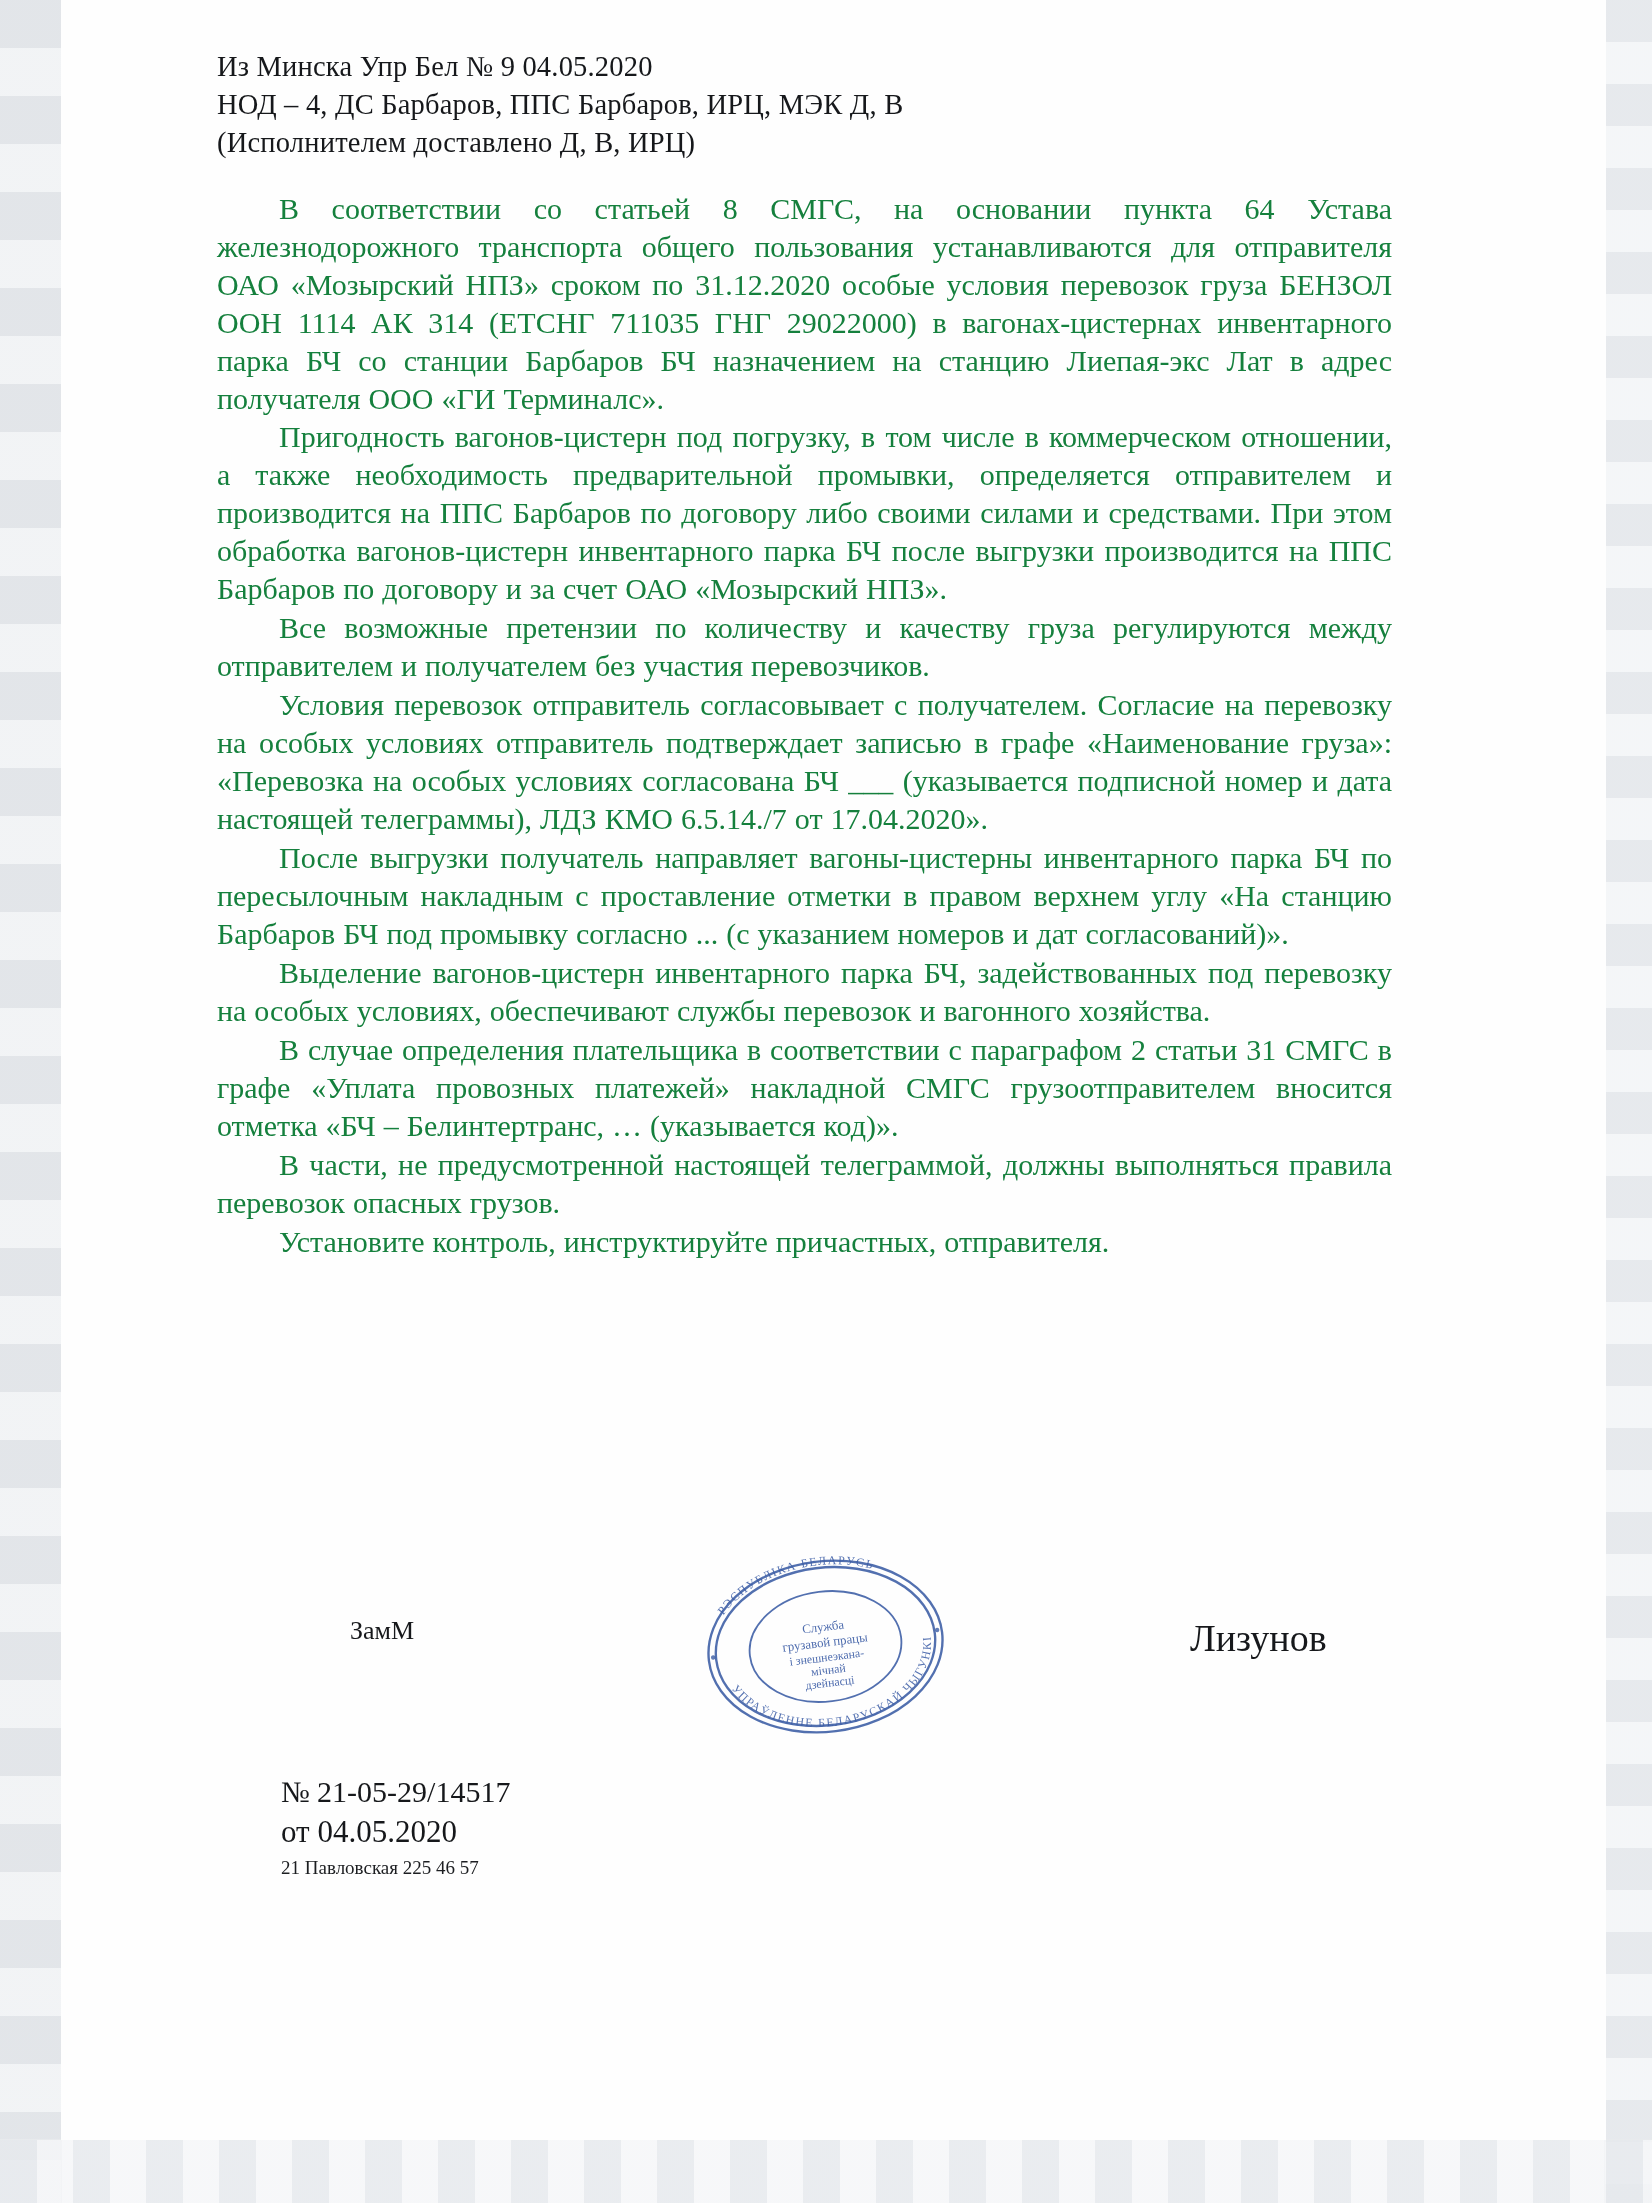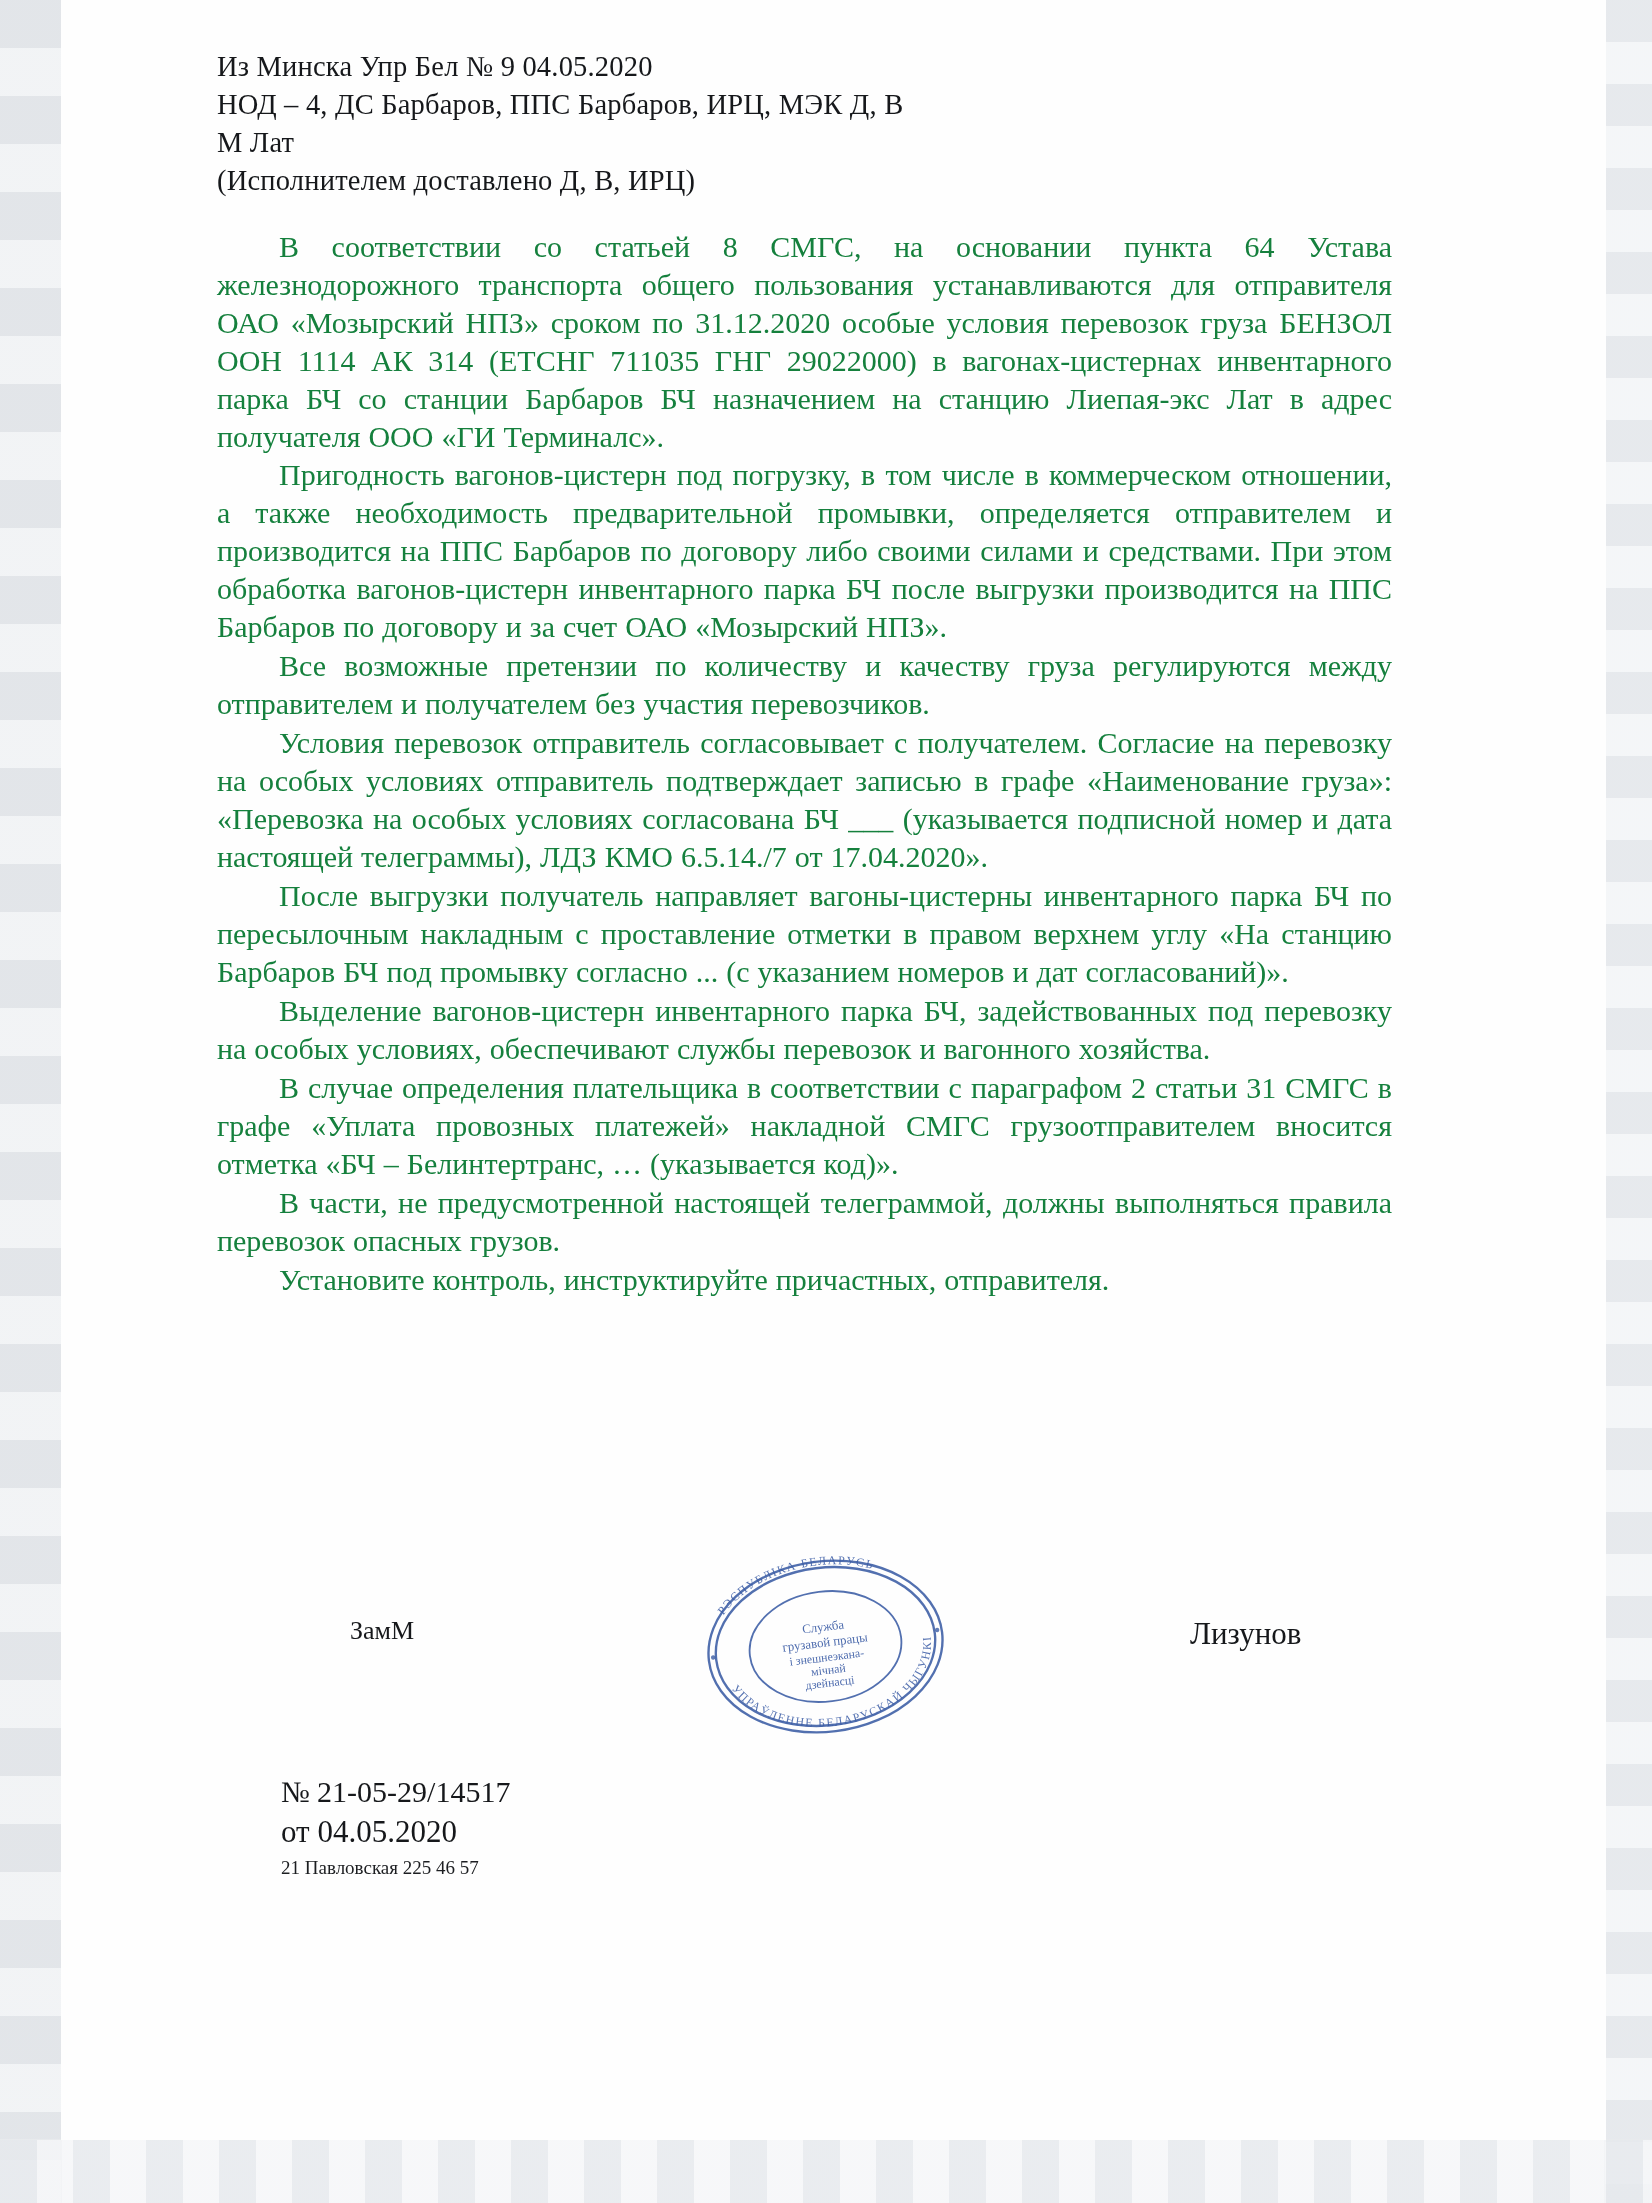--- a/index.html
+++ b/index.html
@@ -102,21 +102,21 @@
     position: absolute;
     left: 133px;
     top: 0;
     font-size: 26px;
     color: #16181b;
   }
   .sign-right {
     position: absolute;
     left: 973px;
     top: 0;
-    font-size: 31px;
+    font-size: 38px;
     color: #16181b;
   }
   
   .stamp {
     position: absolute;
     left: 613px;
     top: 1541px;
     width: 303px;
     height: 211px;
     transform: rotate(-7deg);
@@ -157,21 +157,20 @@
   <div class="scan-edge-right"></div>
   <div class="scan-edge-bottom"></div>
 
   <div class="paper">
 
     <div class="doc-body">
 
       <div class="header-block">
         <div class="header-line">Из Минска Упр Бел №  9 04.05.2020</div>
         <div class="header-line">НОД – 4, ДС Барбаров, ППС Барбаров, ИРЦ, МЭК Д, В</div>
-        <div class="header-line">М Лат</div>
         <div class="header-line">(Исполнителем доставлено Д, В, ИРЦ)</div>
       </div>
 
       <div class="body-block" style="margin-top:27.5px;">
         <p class="para">В соответствии со статьей 8 СМГС, на основании пункта 64 Устава железнодорожного транспорта общего пользования устанавливаются для отправителя ОАО «Мозырский НПЗ» сроком по 31.12.2020 особые условия перевозок груза БЕНЗОЛ ООН 1114 АК 314 (ЕТСНГ 711035 ГНГ 29022000) в вагонах-цистернах инвентарного парка БЧ со станции Барбаров БЧ назначением на станцию Лиепая-экс Лат в адрес получателя ООО «ГИ Терминалс».</p>
         <p class="para">Пригодность вагонов-цистерн под погрузку, в том числе в коммерческом отношении, а также необходимость предварительной промывки, определяется отправителем и производится на ППС Барбаров по договору либо своими силами и средствами. При этом обработка вагонов-цистерн инвентарного парка БЧ после выгрузки производится на ППС Барбаров по договору и за счет ОАО «Мозырский НПЗ».</p>
         <p class="para">Все возможные претензии по количеству и качеству груза регулируются между отправителем и получателем без участия перевозчиков.</p>
         <p class="para">Условия перевозок отправитель согласовывает с получателем. Согласие на перевозку на особых условиях отправитель подтверждает записью в графе «Наименование груза»: «Перевозка на особых условиях согласована БЧ ___ (указывается подписной номер и дата настоящей телеграммы), ЛДЗ КМО 6.5.14./7 от 17.04.2020».</p>
         <p class="para">После выгрузки получатель направляет вагоны-цистерны инвентарного парка БЧ по пересылочным накладным с проставление отметки в правом верхнем углу  «На станцию Барбаров БЧ под промывку согласно ... (с указанием номеров и дат согласований)».</p>
         <p class="para">Выделение вагонов-цистерн инвентарного парка БЧ, задействованных под перевозку на особых условиях, обеспечивают службы перевозок и вагонного хозяйства.</p>

